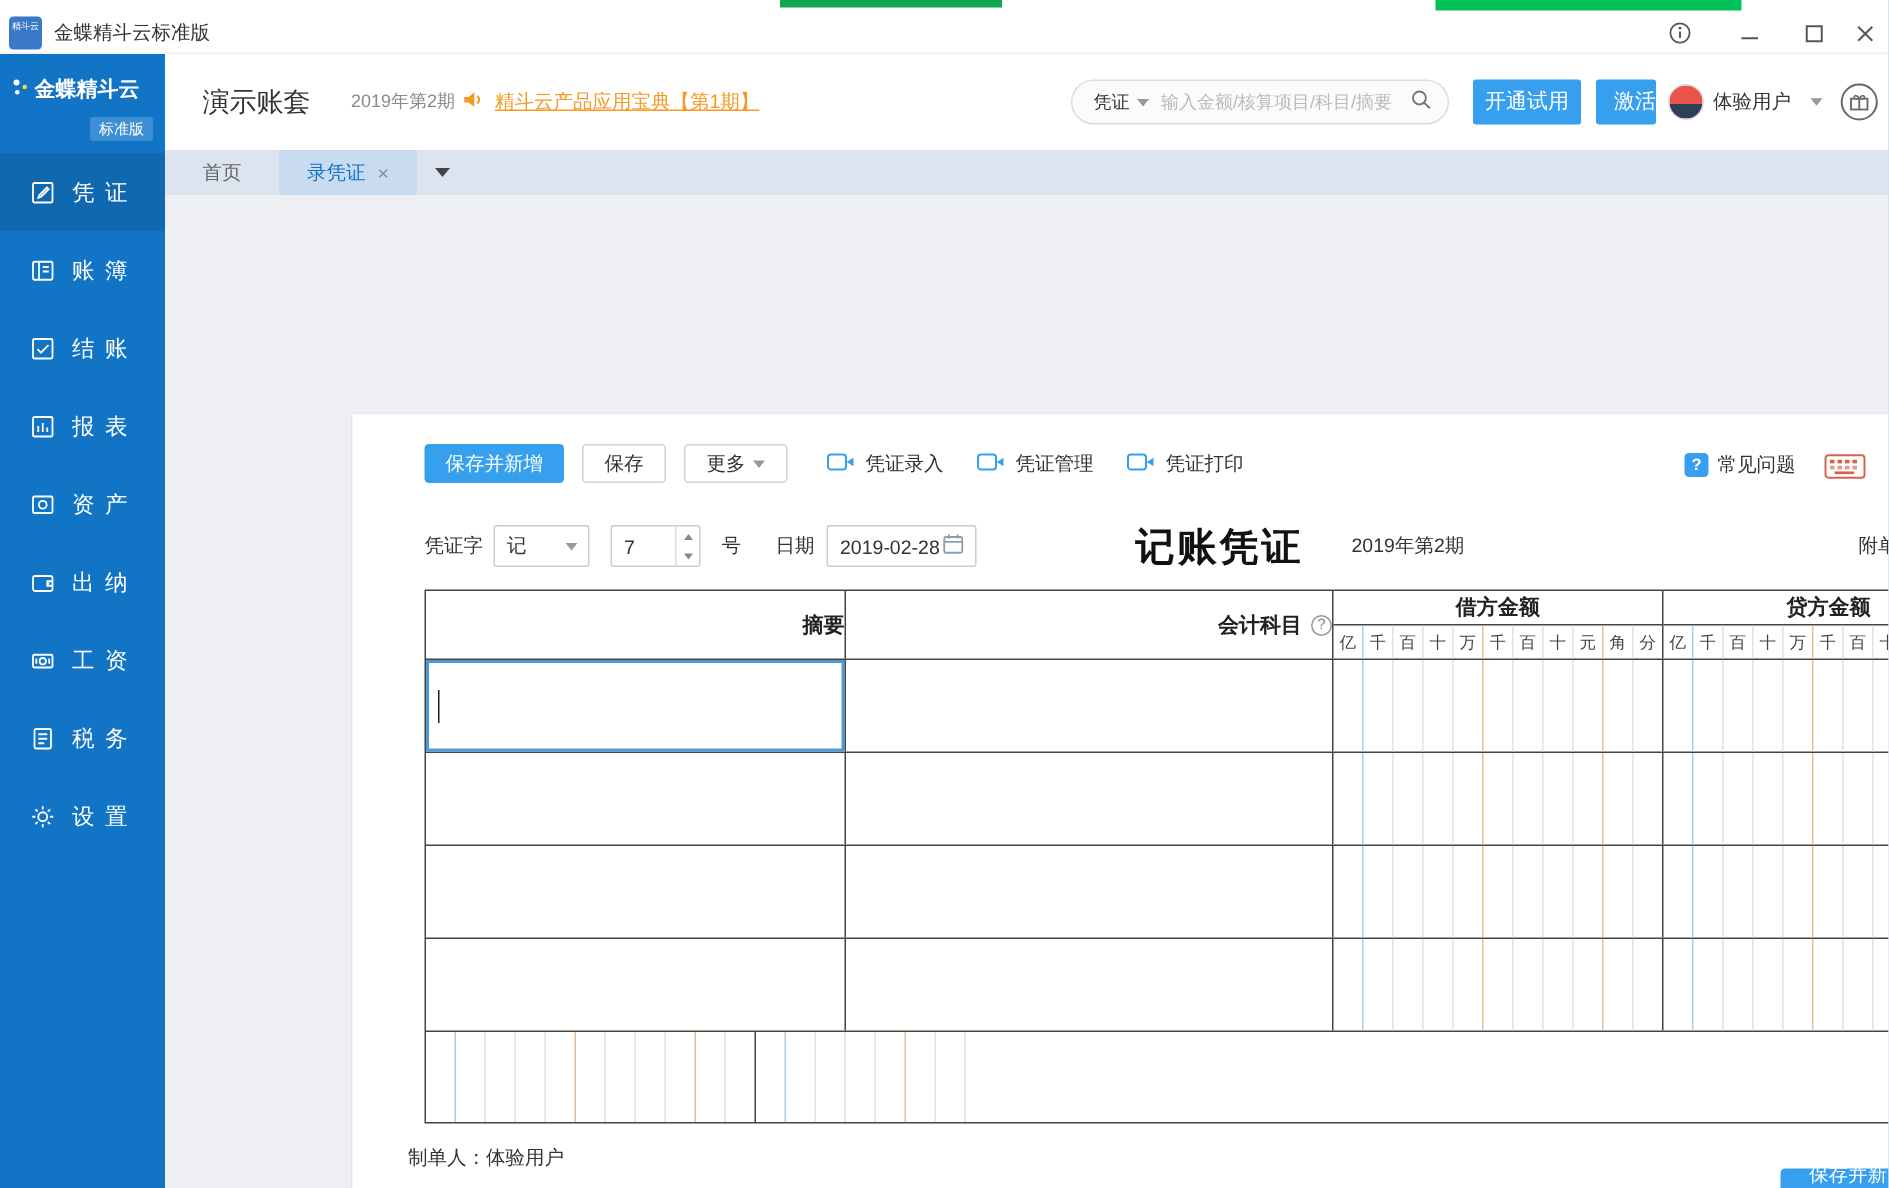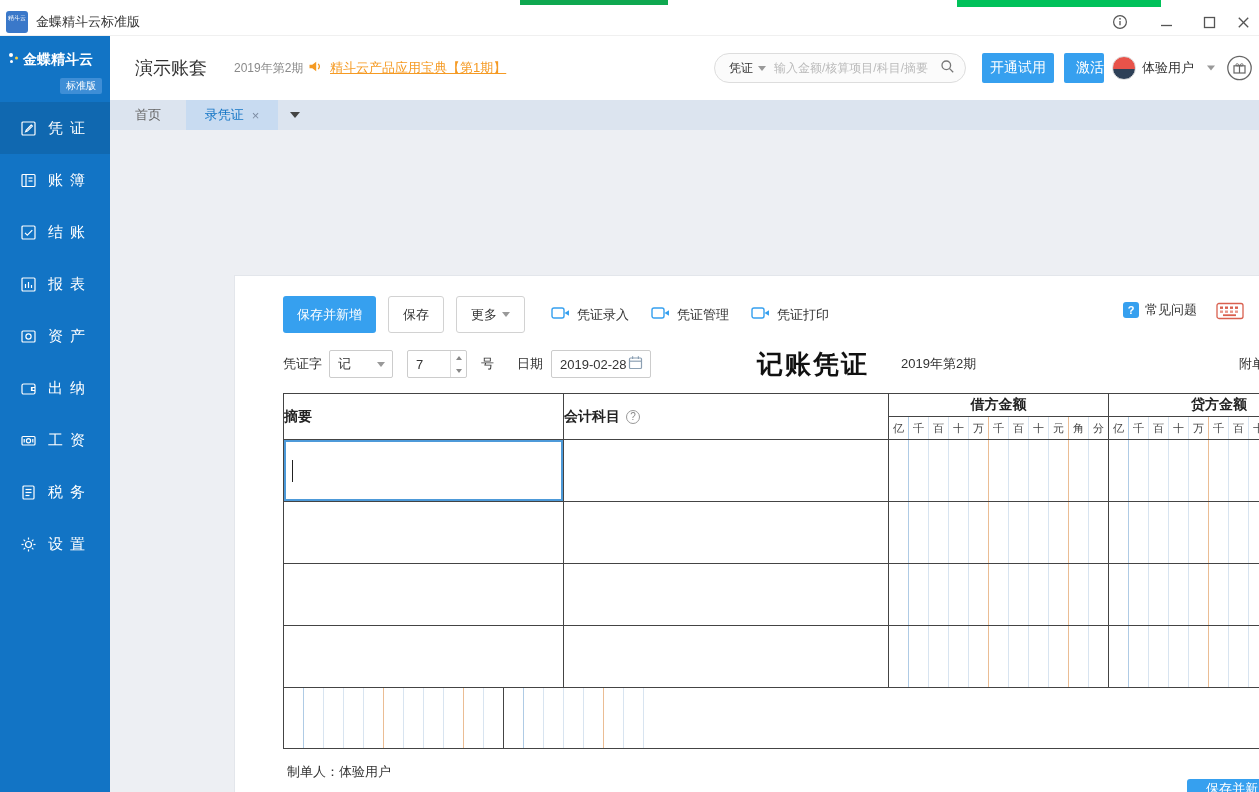--- a/index.html
+++ b/index.html
@@ -59,21 +59,21 @@
   .tab-close { font-size:13px; color:#7d8ca3; cursor:pointer; line-height:1; }
   .tab-caret { width:0; height:0; border-left:5px solid transparent; border-right:5px solid transparent; border-top:6px solid #444; align-self:center; margin-left:12px; cursor:pointer; }
 
   
   .content-bg { position:absolute; left:110px; top:130px; width:1149px; height:662px; background:#EDEFF3; }
   .card { position:absolute; left:124px; top:145px; width:1122px; height:545px; background:#fff; border:1px solid #E3E6EB; }
 
   
   .toolbar { position:absolute; left:48px; top:20px; width:1058px; height:30px; }
   .tb-left { display:inline-flex; align-items:center; gap:12px; }
-  .btn { height:37px; border-radius:3px; font-size:13px; cursor:pointer; display:inline-flex; align-items:center; justify-content:center; padding:0 14px; }
+  .btn { height:26px; border-radius:3px; font-size:13px; cursor:pointer; display:inline-flex; align-items:center; justify-content:center; padding:0 14px; }
   .btn.primary { background:#36A0EF; color:#fff; border:none; }
   .btn.plain { background:#fff; color:#333; border:1px solid #d2d2d2; }
   .vlinks { display:inline-flex; align-items:center; gap:22px; margin-left:14px; }
   .vlink { display:inline-flex; align-items:center; gap:6px; cursor:pointer; color:#333; font-size:13px; }
   .faq { position:absolute; left:840px; top:5px; display:flex; align-items:center; gap:6px; cursor:pointer; }
   .faq-ic { width:16px; height:16px; background:#36A0EF; color:#fff; border-radius:3px; font-size:11px; font-weight:bold; display:flex; align-items:center; justify-content:center; }
   .kb { position:absolute; left:933px; top:6px; cursor:pointer; }
 
   
   .vrow { position:absolute; left:0; top:70px; width:1122px; height:36px; }
@@ -86,21 +86,21 @@
   .spin-btns div { flex:1; display:flex; align-items:center; justify-content:center; cursor:pointer; }
   .tri-up { width:0; height:0; border-left:3.5px solid transparent; border-right:3.5px solid transparent; border-bottom:4px solid #888; }
   .tri-dn { width:0; height:0; border-left:3.5px solid transparent; border-right:3.5px solid transparent; border-top:4px solid #888; }
   .date-field { left:316px; width:100px; justify-content:space-between; padding:0 7px 0 8px; cursor:pointer; }
   .vtitle { position:absolute; left:578px; transform:translateX(-50%); top:0; height:36px; line-height:36px; font-size:26px; font-weight:bold; color:#111; letter-spacing:2px; white-space:nowrap; }
   .vperiod { left:666px; font-size:13px; color:#333; }
 
   
   .vtable { position:absolute; left:48px; top:117px; width:1047px; border:1px solid #444; background:#fff; }
   .thead { display:flex; height:46px; border-bottom:1px solid #444; }
-  .th { border-right:1px solid #444; display:flex; align-items:center; justify-content:flex-start; font-weight:bold; font-size:14px; color:#222; gap:6px; }
+  .th { border-right:1px solid #444; display:flex; align-items:center; justify-content:flex-end; font-weight:bold; font-size:14px; color:#222; gap:6px; }
   .summary-h { width:280px; } .account-h { width:325px; }
   .help { width:14px; height:14px; border:1px solid #999; border-radius:50%; font-size:10px; color:#888; display:flex; align-items:center; justify-content:center; font-weight:normal; }
   .amt-h { width:220px; }
   .amt-h.debit { border-right:1px solid #444; }
   .amt-title { height:23px; border-bottom:1px solid #444; display:flex; align-items:center; justify-content:center; font-weight:bold; font-size:14px; color:#222; }
   .units { display:flex; height:22px; }
   .units .u { width:20px; display:flex; align-items:center; justify-content:center; font-size:11px; color:#444; border-right:1px solid #D8E4F0; }
   .units .u:last-child { width:19px; border-right:none; }
   .trow { display:flex; height:62px; border-bottom:1px solid #444; }
   .trow.total { height:60px; border-bottom:none; }
@@ -112,21 +112,21 @@
   .cell.account { width:325px; border-right:1px solid #444; cursor:text; }
   .amtcell { width:220px; }
   .amtcell.debit { border-right:1px solid #444; }
   .amt { display:flex; height:100%; }
   .amt .d { width:20px; border-right:1px solid #D8E4F0; }
   .amt .d:last-child { width:19px; border-right:none; }
   .g1 { border-right-color:#AFCBE5 !important; }
   .g2, .g3 { border-right-color:#EBBD94 !important; }
   .total-label { width:605px; border-right:1px solid #444; display:flex; align-items:center; padding-left:12px; font-weight:bold; font-size:14px; color:#222; }
 
-  .preparer { position:absolute; left:52px; top:487px; font-size:13px; color:#333; }
+  .preparer { position:absolute; left:37px; top:487px; font-size:13px; color:#333; }
   .bottombtns { position:absolute; left:0; top:503px; width:1106px; }
   .bb-savenew { position:absolute; left:952px; width:90px; }
 </style>
 </head>
 <body>
 
 <div id="page">
 
   <div class="topstrip">
     <div class="greenbar1"></div>

